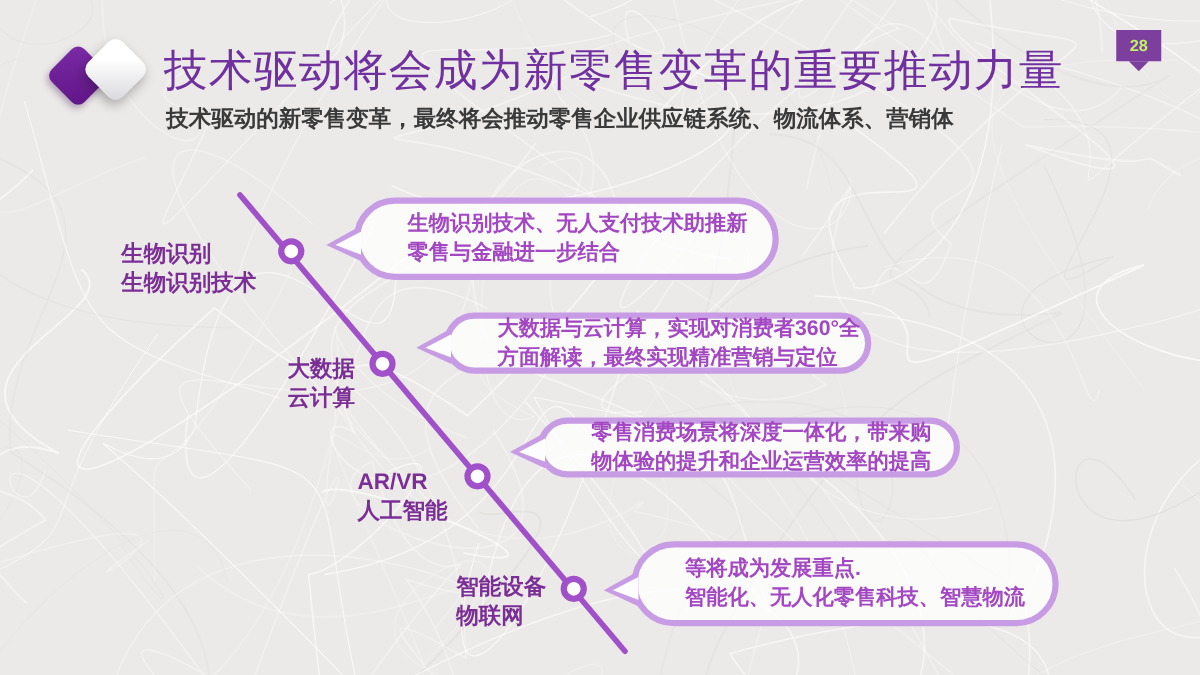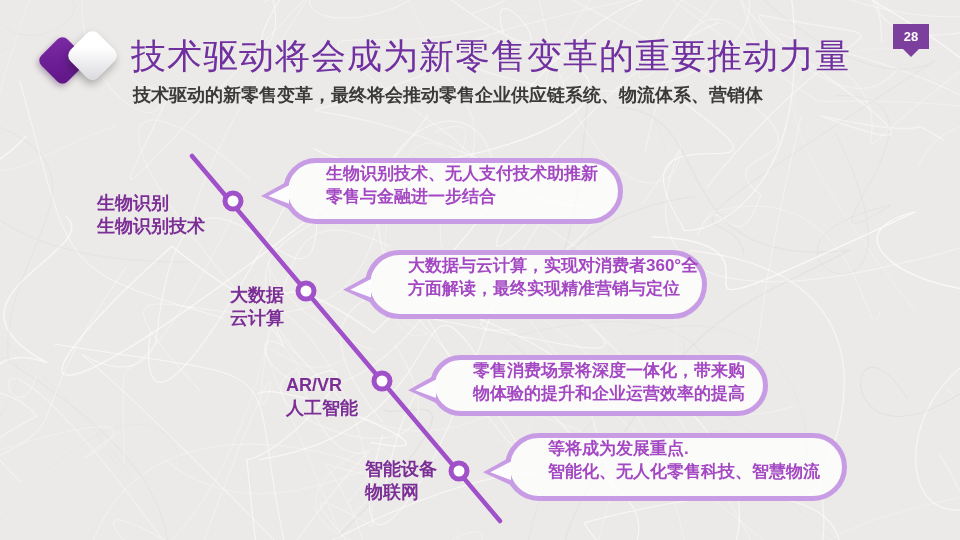--- a/index.html
+++ b/index.html
@@ -28,21 +28,21 @@
     position:absolute;left:131px;top:33px;font-size:35px;font-weight:normal;
     color:var(--title-purple,#7030a0);letter-spacing:1px;white-space:nowrap;
   }
   .subtitle{
     position:absolute;left:133px;top:84px;width:700px;font-size:18px;
     font-weight:bold;color:var(--subtitle-gray,#3a3a3a);line-height:1.3;
   }
   
   .badge{
     position:absolute;left:893px;top:24px;width:36px;height:25px;
-    background:var(--badge-purple,#7d3f9e);color:#ffffff;font-size:13px;
+    background:var(--badge-purple,#7d3f9e);color:#bef264;font-size:13px;
     font-weight:bold;display:flex;align-items:center;justify-content:center;
   }
   .badge-arrow{
     position:absolute;left:903px;top:49px;width:0;height:0;
     border-left:8px solid transparent;border-right:8px solid transparent;
     border-top:8px solid var(--badge-purple,#7d3f9e);
   }
   
   .timeline-svg{position:absolute;left:0;top:0;width:960px;height:540px;}
   .node{
@@ -53,27 +53,27 @@
   .t-label{
     position:absolute;text-align:left;font-size:18px;font-weight:bold;
     color:var(--label-purple,#7b2f96);line-height:1.25;transform:translateX(-100%);
     white-space:nowrap;
   }
   .l1{left:205px;top:192px}.l2{left:284px;top:284px}.l3{left:358px;top:374px}.l4{left:437px;top:458px}
   .bubble{
     position:absolute;box-sizing:border-box;
     border:5px solid var(--bubble-border,#c79ce4);border-radius:36px;
     background:rgba(255,255,255,.78);
-    display:flex;flex-direction:column;
+    display:flex;flex-direction:column;justify-content:center;
     padding:0 16px 0 38px;font-size:17px;font-weight:bold;
     color:var(--bubble-text,#a347c2);line-height:1.35;
   }
   .b1{left:283px;top:158px;width:340px;height:66px}
-  .b2{left:365px;top:250px;width:342px;height:69px}
-  .b3{left:430px;top:355px;width:338px;height:61px}
+  .b2{left:355px;top:250px;width:342px;height:49px}
+  .b3{left:430px;top:334px;width:338px;height:48px}
   .b4{left:505px;top:433px;width:342px;height:68px}
   .tail{position:absolute;left:-27px;top:58%;width:28px;height:30px;transform:translateY(-50%);}
   .tail::before{
     content:"";position:absolute;inset:0;background:var(--bubble-border,#c79ce4);
     clip-path:polygon(100% 0%,0% 52%,100% 95%);
   }
   .tail::after{
     content:"";position:absolute;inset:0;background:#fdfcfe;
     clip-path:polygon(100% 16%,26% 52%,100% 78%);
   }

